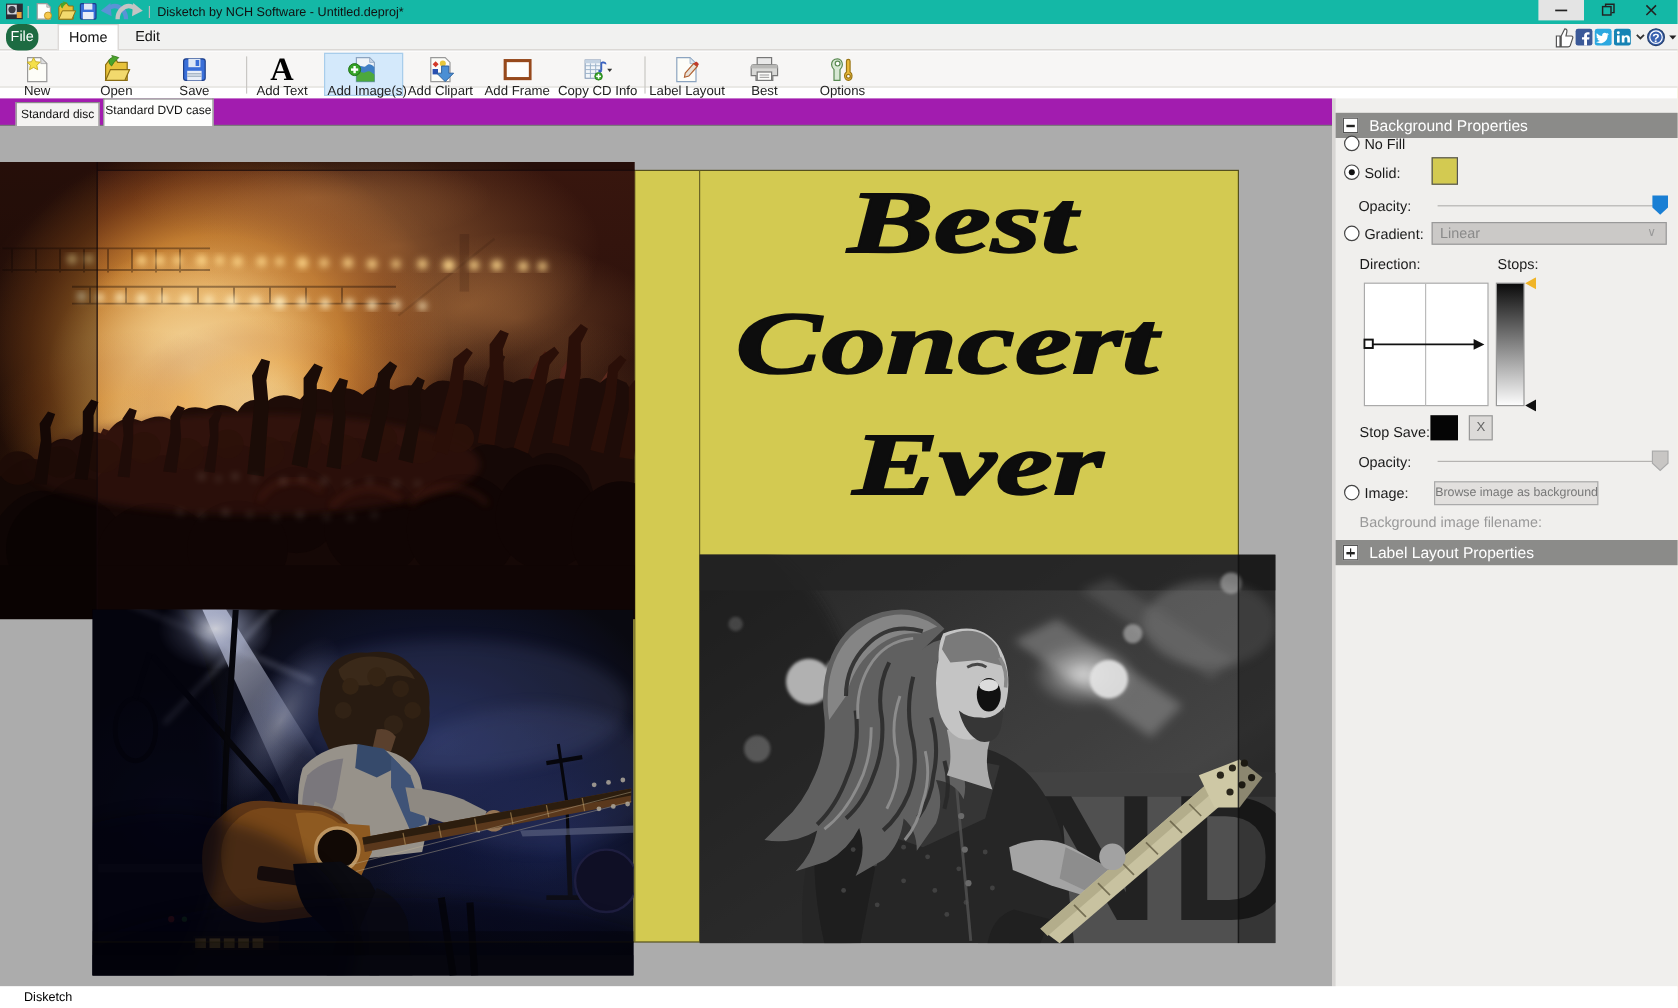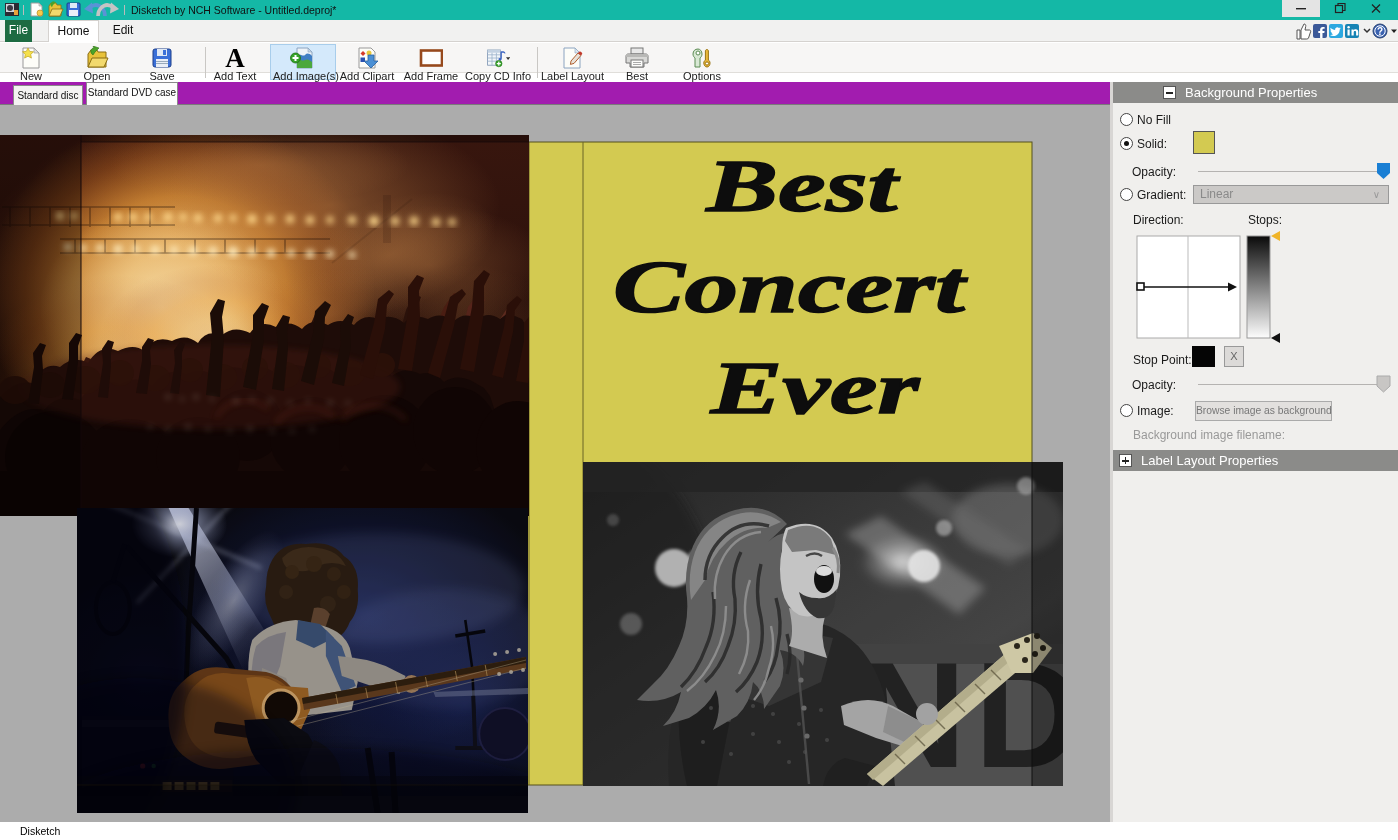--- a/index.html
+++ b/index.html
@@ -61,21 +61,21 @@
   <div class="abs" style="left:1282px;top:0;width:38px;height:17px;background:#e4e4e4;"></div>
   <svg class="abs" style="left:1282px;top:0" width="116" height="20" viewBox="0 0 116 20">
     <rect x="14" y="8" width="10" height="1.4" fill="#222"></rect>
     <rect x="53.5" y="5.5" width="7" height="7" fill="none" stroke="#222" stroke-width="1.2"></rect>
     <path d="M56 5.5v-2h7v7h-2" fill="none" stroke="#222" stroke-width="1.2"></path>
     <path d="M90 4.5l8 8m0-8l-8 8" stroke="#222" stroke-width="1.3"></path>
   </svg>
 </div>
 
 <div id="tabrow">
-  <div class="abs" style="left:5px;top:0;width:27px;height:22px;background:#1d6b42;color:#fff;font-size:12px;text-align:center;line-height:21px;">File</div>
+  <div class="abs" style="left:5px;top:0;width:27px;height:22px;background:#1d6b42;color:#fff;font-size:12px;text-align:center;line-height:21px;border-radius:10px;">File</div>
   <div class="abs" style="left:48px;top:0;width:51px;height:22px;background:#fff;border:1px solid #d5d2cf;border-bottom:none;color:#111;font-size:12px;text-align:center;line-height:21px;">Home</div>
   <div class="abs" style="left:99px;top:0;width:48px;height:22px;color:#111;font-size:12px;text-align:center;line-height:21px;">Edit</div>
 
   <svg class="abs" style="left:1293px;top:1px" width="105" height="21" viewBox="0 0 105 21">
 
     <path d="M4 9h3v9H4z M8 9l3-6c1.5 0 2 1 1.7 2.5L12 9h4.5c1 0 1.5 1 1 2l-2 6c-.3.8-1 1-1.8 1H8z" fill="#fff" stroke="#555" stroke-width="1"></path>
 
     <rect x="20" y="3" width="14" height="14" rx="2" fill="#3b5998"></rect>
     <path d="M29.5 17v-5h1.8l.3-2h-2.1V8.7c0-.6.2-1 1-1h1.1V6c-.2 0-.9-.1-1.7-.1-1.7 0-2.8 1-2.8 2.9V10h-1.8v2h1.8v5z" fill="#fff"></path>
 
@@ -711,21 +711,21 @@
   <div class="abs" style="left:583px;top:37px;width:449px;text-align:center;font-family:'Liberation Serif';font-style:italic;font-weight:bold;font-size:74px;color:#0d0d0d;line-height:101px;-webkit-text-stroke:1.5px #0d0d0d;transform:scaleX(1.45);transform-origin:224px 0;margin-top:-6px;">
     <div style="transform:translateX(-4px)">Best</div>
       <div style="transform:translateX(-13px)">Concert</div>
       <div style="transform:translateX(5px)">Ever</div>
   </div>
 </div>
 
 <div id="panel">
 
   <div class="abs" style="left:0;top:0;width:3px;height:740px;background:#d8d6d4;"></div>
-  <div class="hdr" style="top:0;padding-left:44px;"><span class="box"></span>Background Properties</div>
+  <div class="hdr" style="top:12px;"><span class="box"></span>Background Properties</div>
   <div class="radio" style="left:10px;top:31px;"></div>
   <div class="plbl" style="left:27px;top:31px;">No Fill</div>
   <div class="radio sel" style="left:10px;top:55px;"></div>
   <div class="plbl" style="left:27px;top:55px;">Solid:</div>
   <div class="abs" style="left:83px;top:49px;width:22px;height:23px;background:#d3ca51;border:1px solid #555;"></div>
   <div class="plbl" style="left:22px;top:83px;">Opacity:</div>
   <div class="abs" style="left:88px;top:89px;width:190px;height:1px;background:#b5b3b1;"></div>
   <svg class="abs" style="left:266px;top:80px" width="15" height="18">
       <path d="M1 1h13v10l-6.5 6L1 11z" fill="#1a7fd4"></path>
     </svg>
@@ -743,21 +743,21 @@
     <defs>
         <linearGradient id="stg" x1="0" y1="0" x2="0" y2="1">
           <stop offset="0" stop-color="#0a0a0a"></stop>
           <stop offset="1" stop-color="#fdfdfd"></stop>
         </linearGradient>
       </defs>
     <rect x="111" y="5" width="23" height="102" fill="url(#stg)" stroke="#999"></rect>
     <path d="M144 0v10l-9-5z" fill="#f0b428"></path>
     <path d="M144 102v10l-9-5z" fill="#111"></path>
   </svg>
-  <div class="plbl" style="left:23px;top:271px;">Stop Point:</div>
+  <div class="plbl" style="left:23px;top:271px;">Stop Save:</div>
   <div class="abs" style="left:82px;top:264px;width:23px;height:21px;background:#050505;"></div>
   <div class="abs" style="left:114px;top:264px;width:20px;height:21px;background:#dcdad8;border:1px solid #999;font-size:11px;color:#666;text-align:center;line-height:19px;">X</div>
   <div class="plbl" style="left:22px;top:296px;">Opacity:</div>
   <div class="abs" style="left:88px;top:302px;width:190px;height:1px;background:#b5b3b1;"></div>
   <svg class="abs" style="left:266px;top:293px" width="15" height="18">
       <path d="M1 1h13v10l-6.5 6L1 11z" fill="#c8c6c4" stroke="#aaa"></path>
     </svg>
   <div class="radio" style="left:10px;top:322px;"></div>
   <div class="plbl" style="left:27px;top:322px;">Image:</div>
   <div class="abs" style="left:85px;top:319px;width:137px;height:20px;background:#e2e0de;border:1px solid #aaa;font-size:10.3px;color:#777;text-align:center;line-height:18px;white-space:nowrap;">Browse image as background</div>

